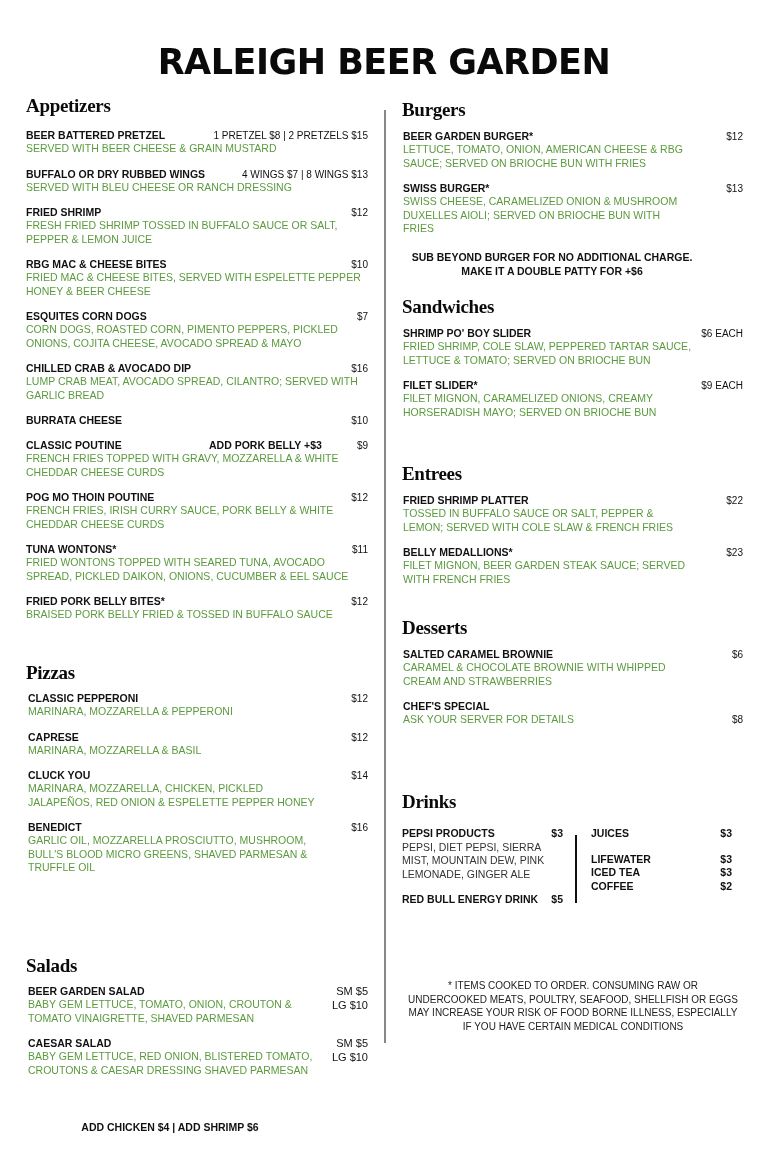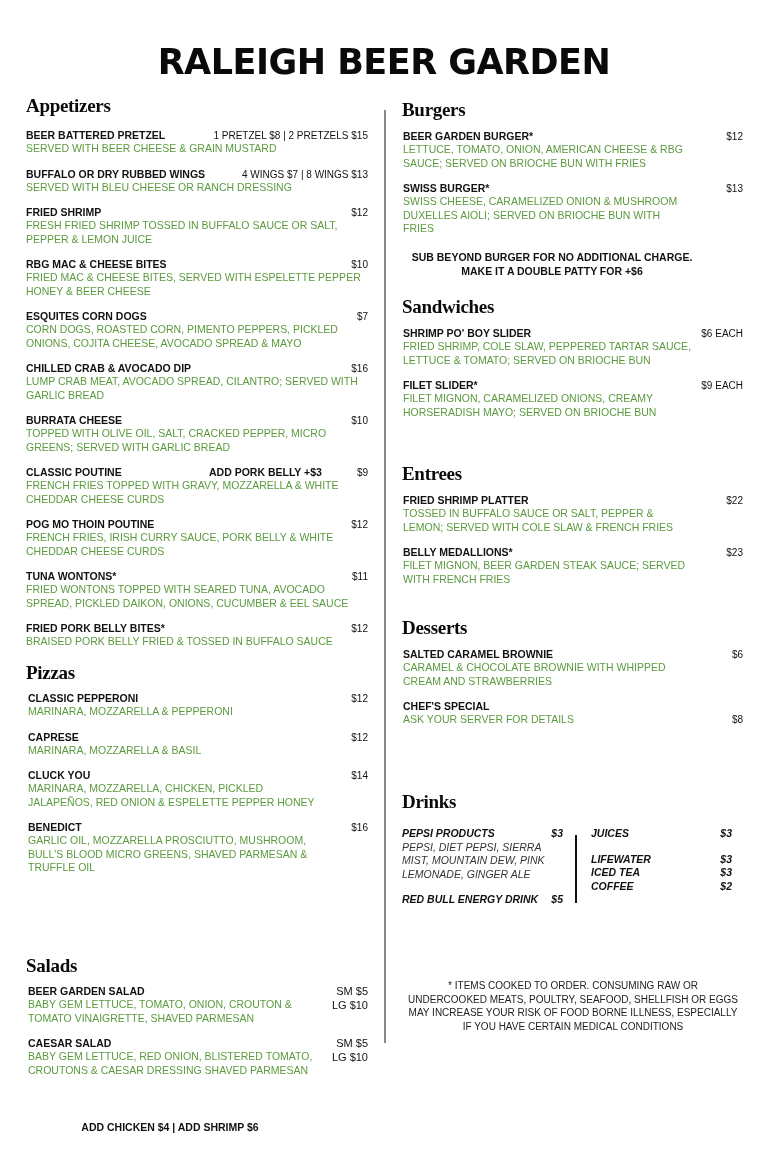--- a/index.html
+++ b/index.html
@@ -39,21 +39,21 @@
   }
   .note {
     font-family: "Liberation Sans", sans-serif; font-weight: bold; font-size: 10.5px;
     color: #111; text-align: center; line-height: 14px;
   }
   .salad-row { display: flex; justify-content: space-between; }
   .salad-left { width: 285px; }
   .salad-prices { text-align: right; font-size: 11px; line-height: 13.5px; color: #111; }
 
   .drinks-cols { display: flex; margin-top: 14px; }
-  .drinks-col { width: 162px; font-style: italic; }
+  .drinks-col { width: 162px; }
   .drinks-sep { width: 2px; background: #111; margin: 6px 13px 0 13px; height: 68px; }
   .drink { margin-bottom: 12px; }
   .drink-head { display: flex; justify-content: space-between; }
   .drink-name { font-weight: bold; font-size: 10.5px; line-height: 13.5px; color: #111; }
   .drink-price { font-weight: bold; font-size: 10.5px; line-height: 13.5px; color: #111; }
   .drink-desc { font-size: 10.5px; line-height: 13.5px; color: #333; }
   .drink.tight { margin-bottom: 0; }
 
   .disclaimer {
     position: absolute; left: 408px; top: 979px; width: 330px; text-align: center;
@@ -110,21 +110,20 @@
         <span class="item-name">CHILLED CRAB &amp; AVOCADO DIP</span>
         <span class="item-price">$16</span>
       </div>
     <div class="item-desc">LUMP CRAB MEAT, AVOCADO SPREAD, CILANTRO; SERVED WITH GARLIC BREAD</div>
   </div>
   <div class="item">
     <div class="item-head">
         <span class="item-name">BURRATA CHEESE</span>
         <span class="item-price">$10</span>
       </div>
-    <div class="item-desc">TOPPED WITH OLIVE OIL, SALT, CRACKED PEPPER, MICRO GREENS; SERVED WITH GARLIC BREAD</div>
   </div>
   <div class="item">
     <div class="item-head">
         <span class="item-name">CLASSIC POUTINE</span>
         <span class="item-price">$9</span>
       </div>
     <span class="item-extra" style="left:183px;">ADD PORK BELLY +$3</span>
     <div class="item-desc">FRENCH FRIES TOPPED WITH GRAVY, MOZZARELLA &amp; WHITE CHEDDAR CHEESE CURDS</div>
   </div>
   <div class="item">

